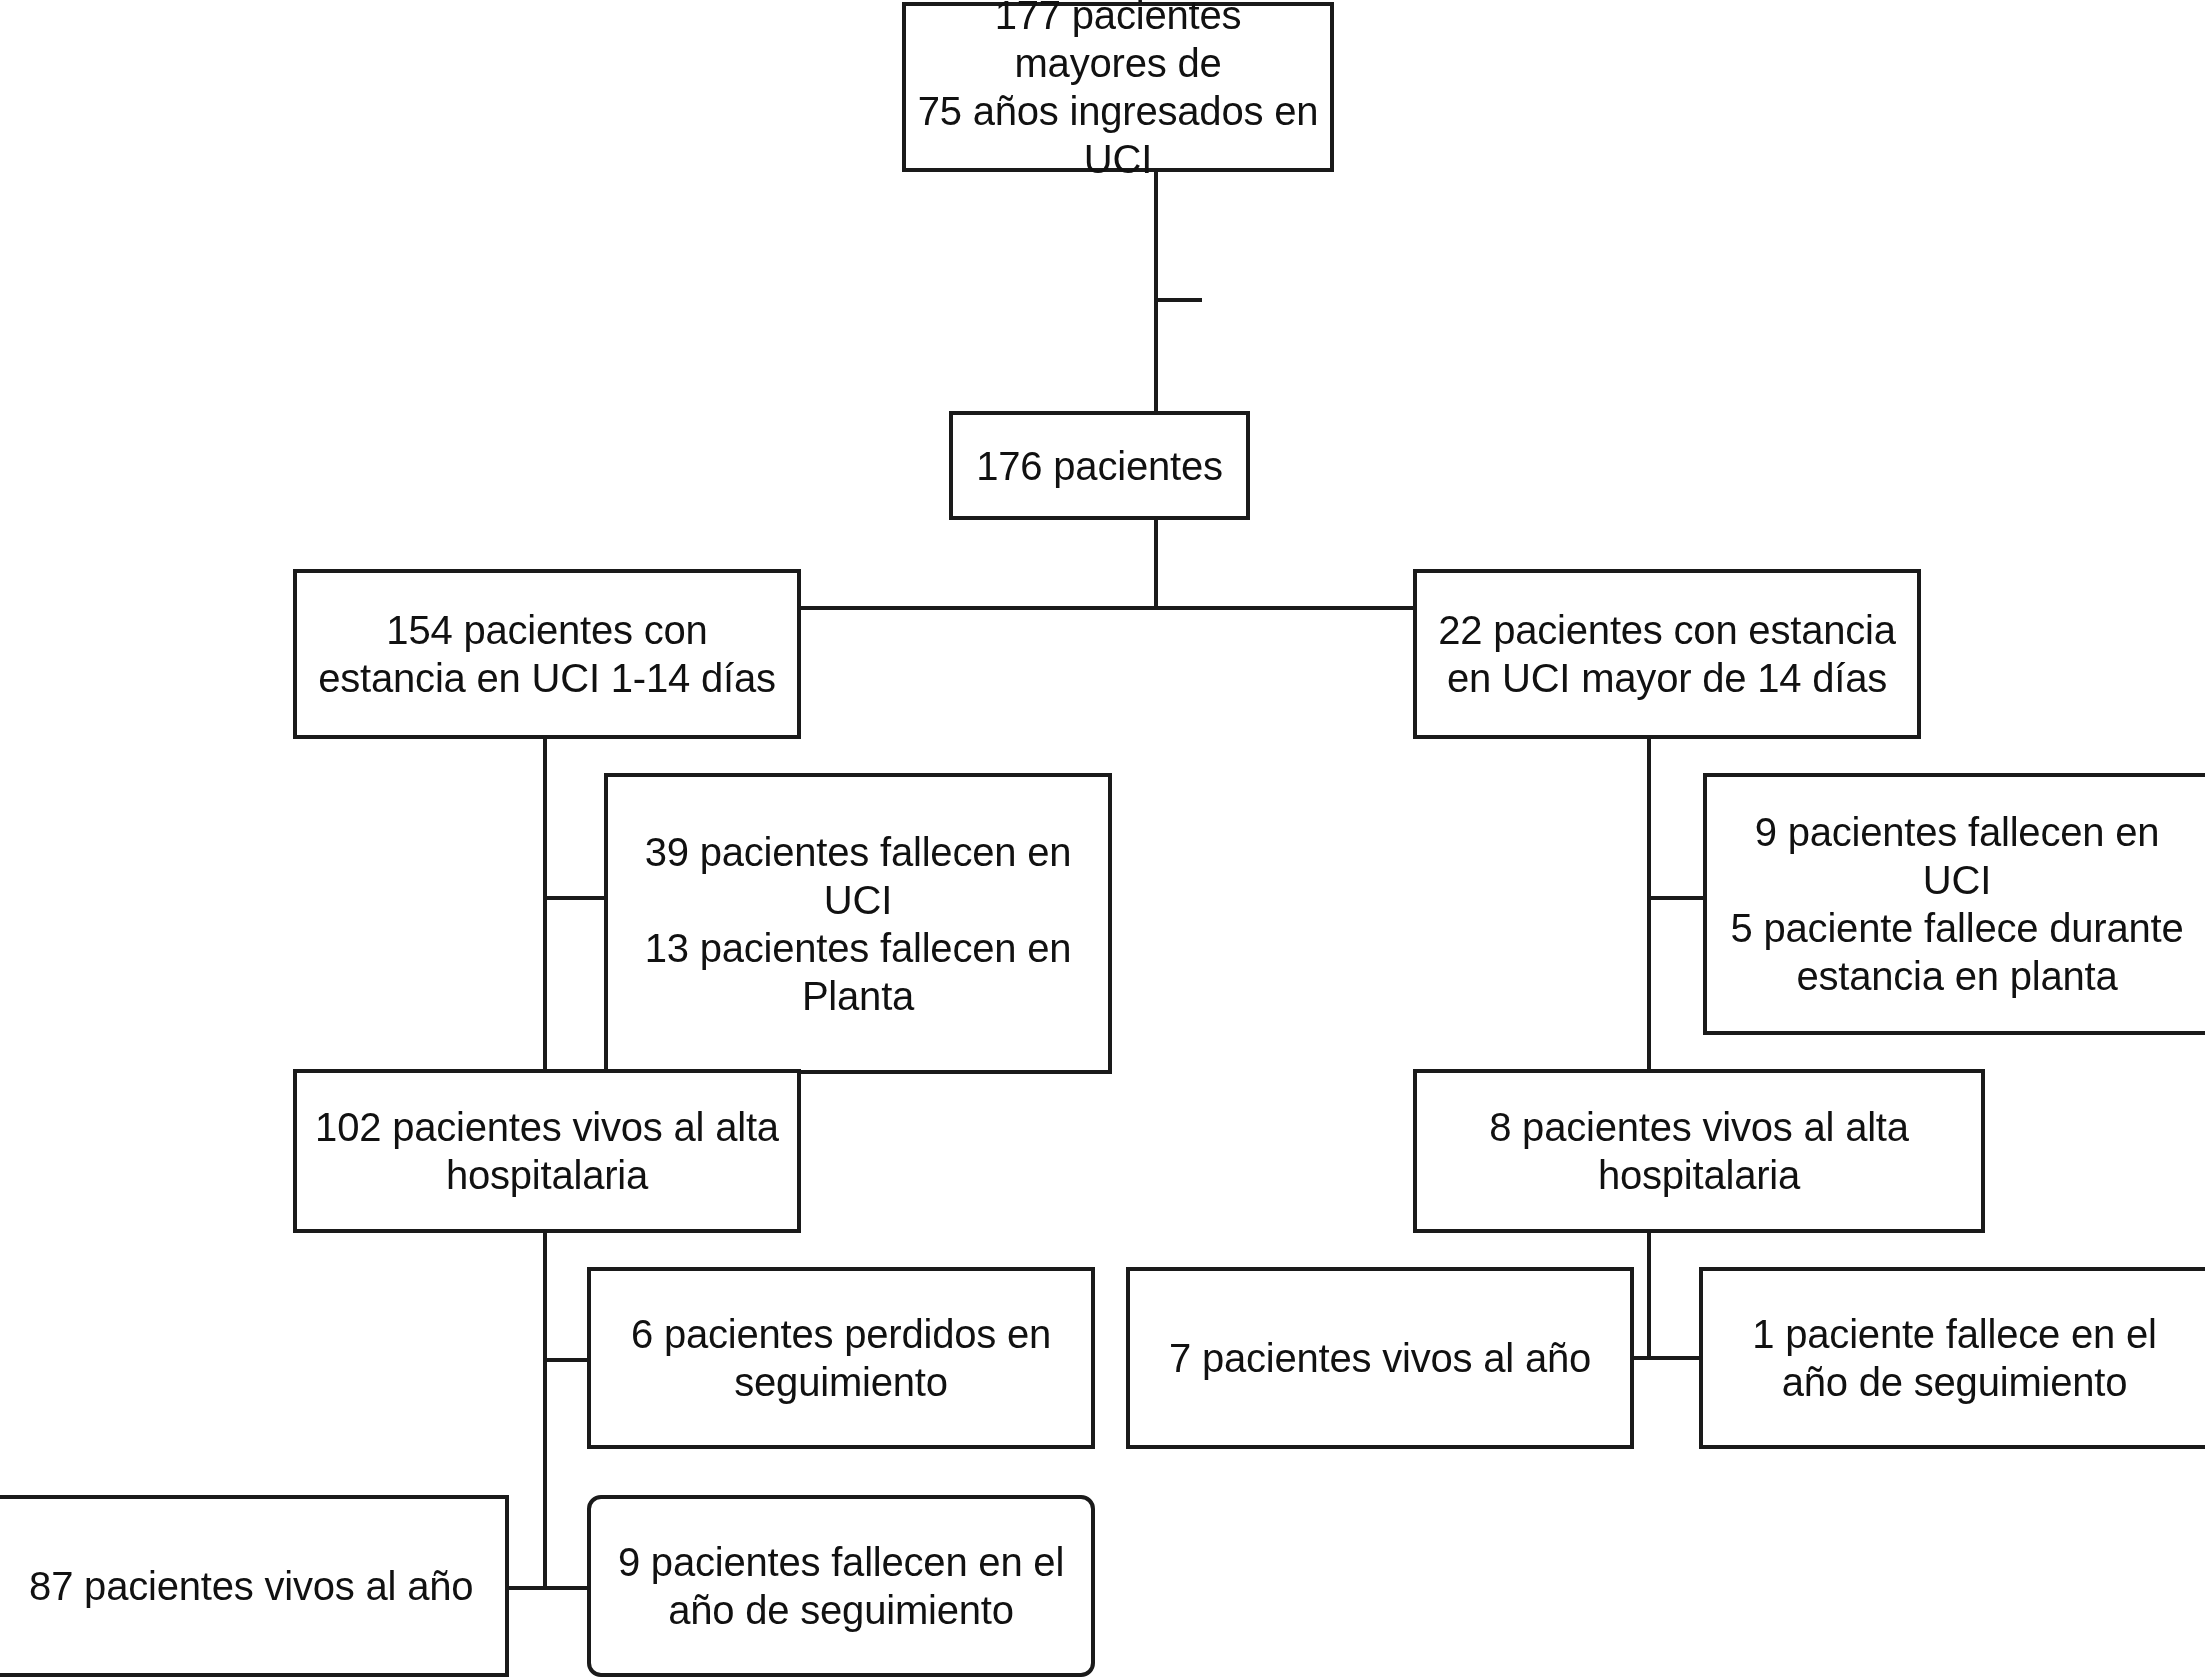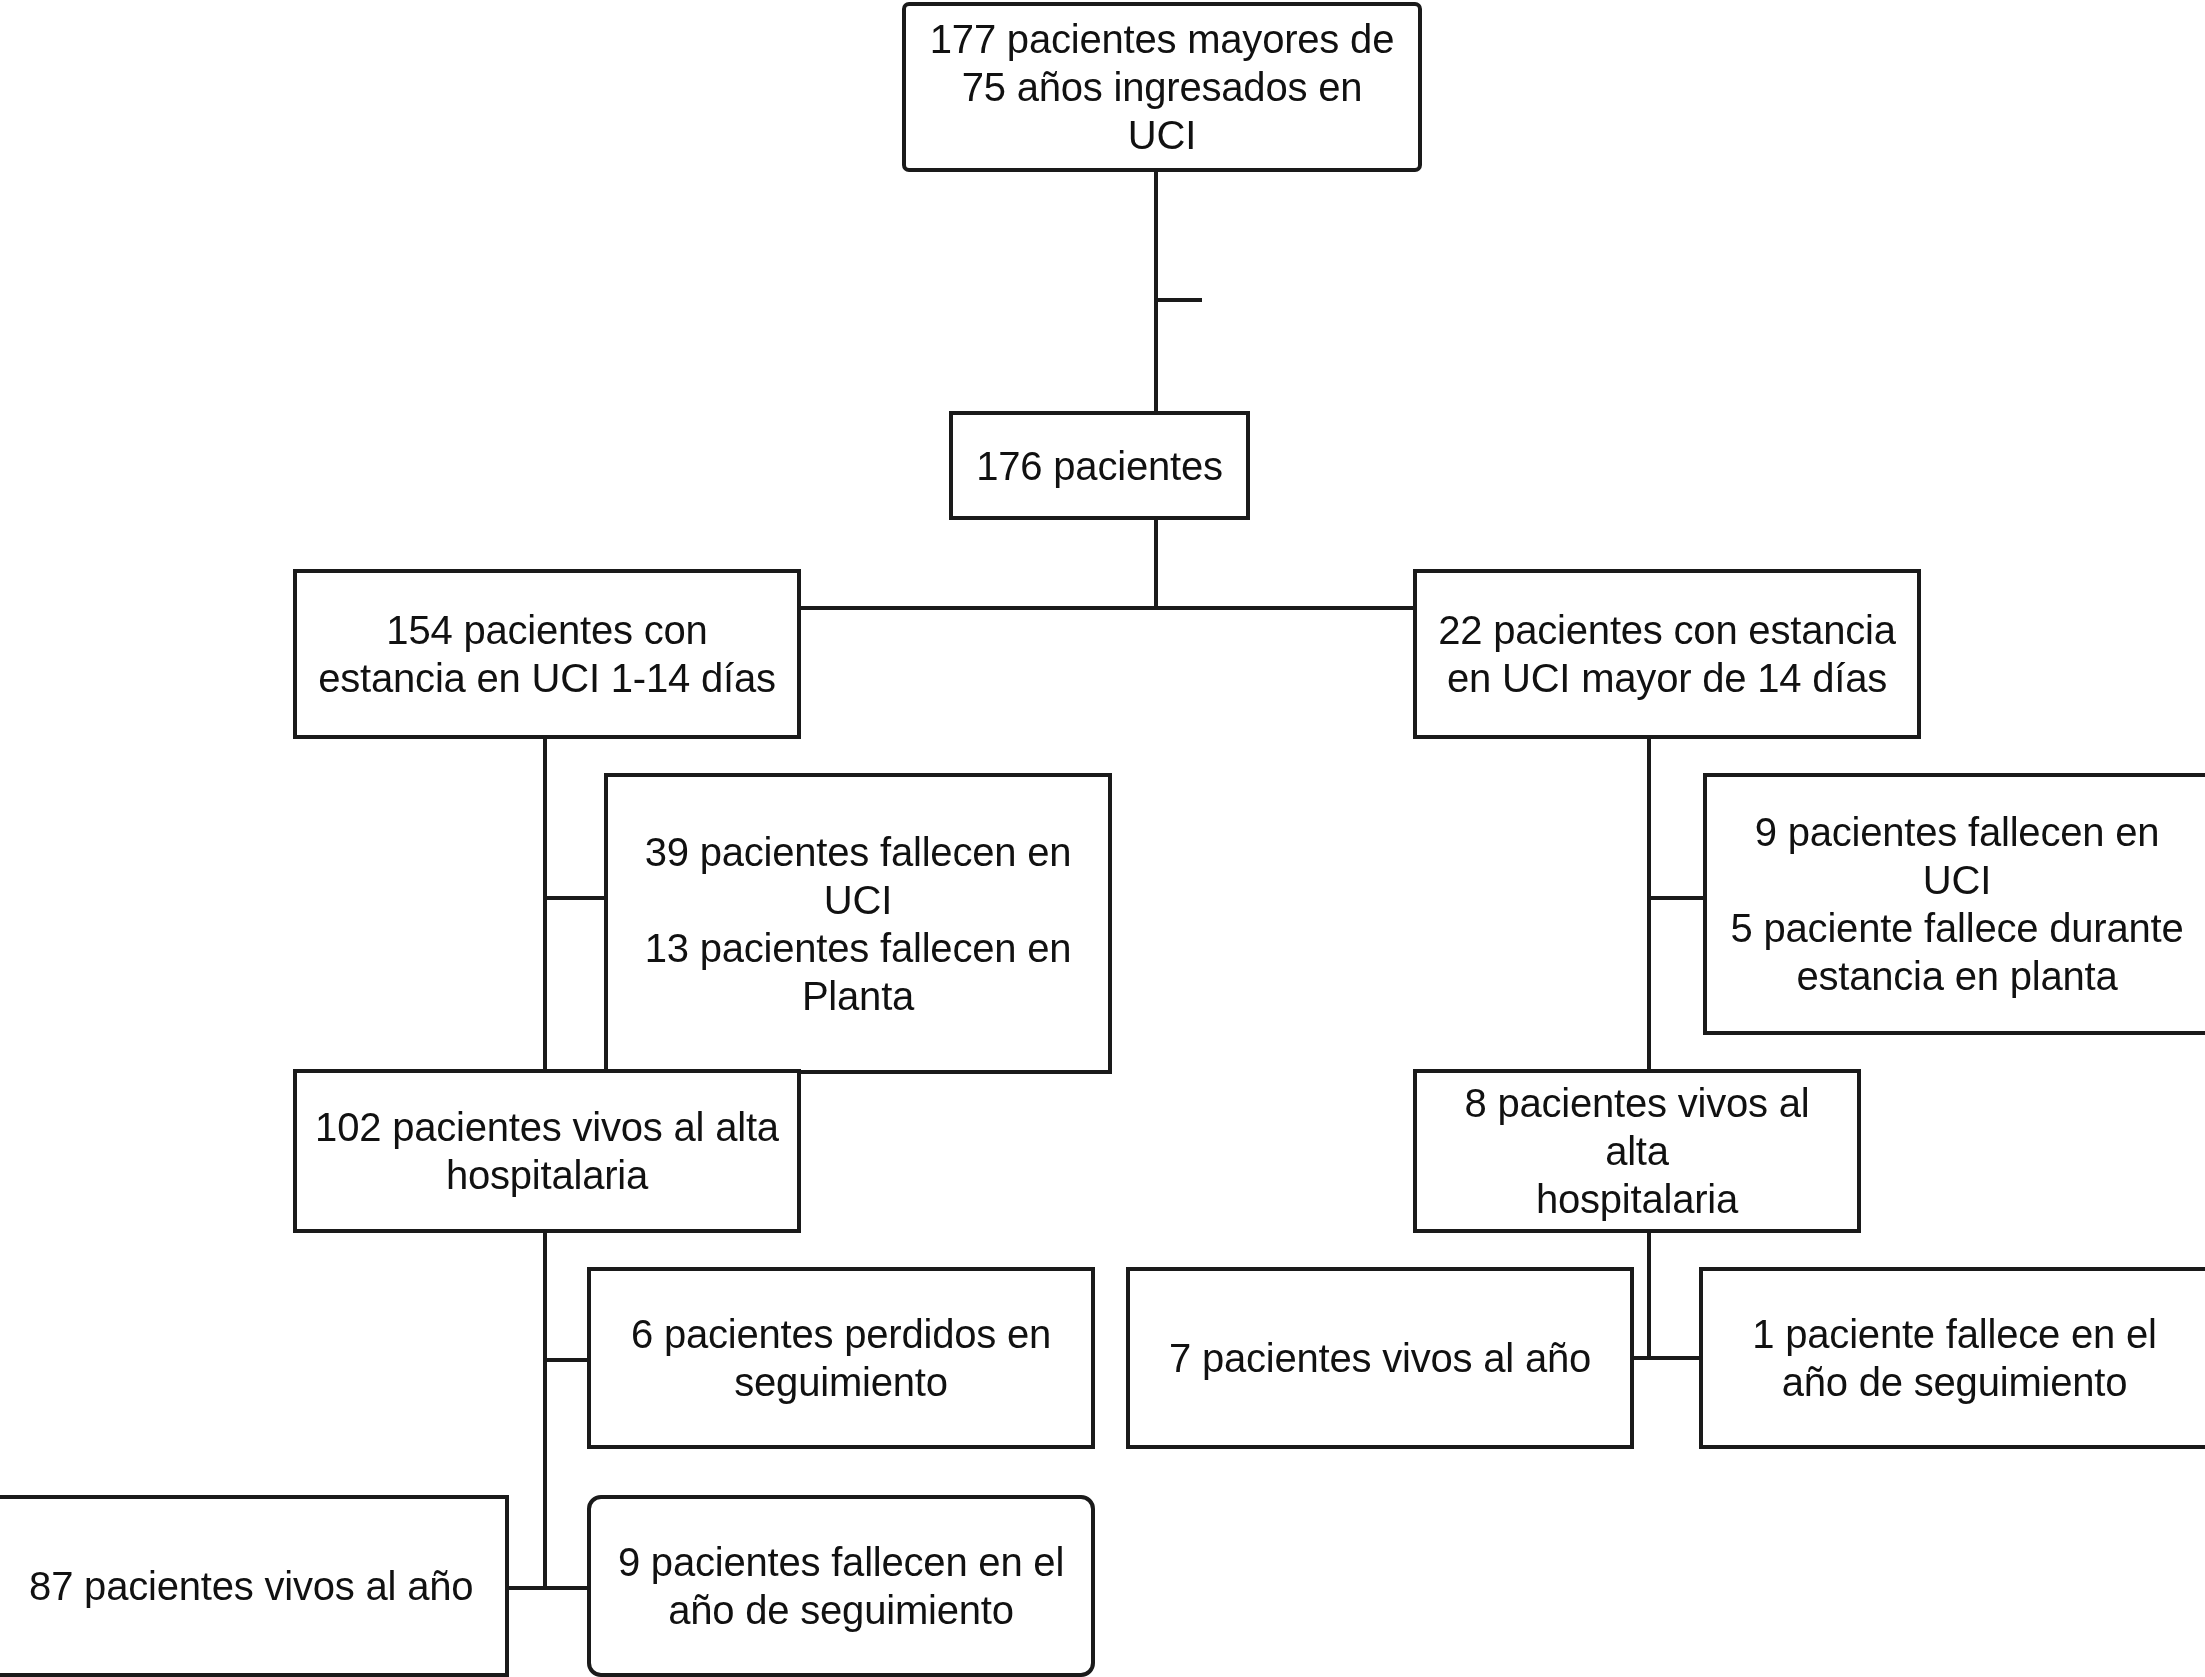--- a/index.html
+++ b/index.html
@@ -69,21 +69,21 @@
   <div class="conn v" style="left:543px; top:1229px; height:361px;"></div>
   <div class="conn h" style="left:543px; top:1358px; width:63px;"></div>
   <div class="conn h" style="left:508px; top:1586px; width:99px;"></div>
 
   <div class="conn v" style="left:1647px; top:737px; height:333px;"></div>
   <div class="conn h" style="left:1647px; top:896px; width:59px;"></div>
 
   <div class="conn v" style="left:1647px; top:1229px; height:128px;"></div>
   <div class="conn h" style="left:1630px; top:1356px; width:75px;"></div>
 
-  <div class="node" style="left:902px; top:1.6px; width:520px; height:170px;border-radius:7px;">
+  <div class="node" style="left:902px; top:1.6px; width:432px; height:170px;">
     <span class="txt">177 pacientes mayores de
 75 años ingresados en
 UCI</span>
   </div>
 
 
   <div class="node" style="left:949px; top:411px; width:301px; height:109px;">
     <span class="txt">176 pacientes</span>
   </div>
 
@@ -109,21 +109,21 @@
 UCI
 5 paciente fallece durante
 estancia en planta</span>
   </div>
 
   <div class="node" style="left:293px; top:1069px; width:508px; height:164px;justify-content:center;">
     <span class="txt">102 pacientes vivos al alta
 hospitalaria</span>
   </div>
 
-  <div class="node" style="left:1413px; top:1069px; width:448px; height:164px;">
+  <div class="node" style="left:1413px; top:1069px; width:572px; height:164px;">
     <span class="txt">8 pacientes vivos al alta
 hospitalaria</span>
   </div>
 
   <div class="node" style="left:587px; top:1267px; width:508px; height:182px;">
     <span class="txt">6 pacientes perdidos en
 seguimiento</span>
   </div>
 
   <div class="node" style="left:1126px; top:1267px; width:508px; height:182px;">

